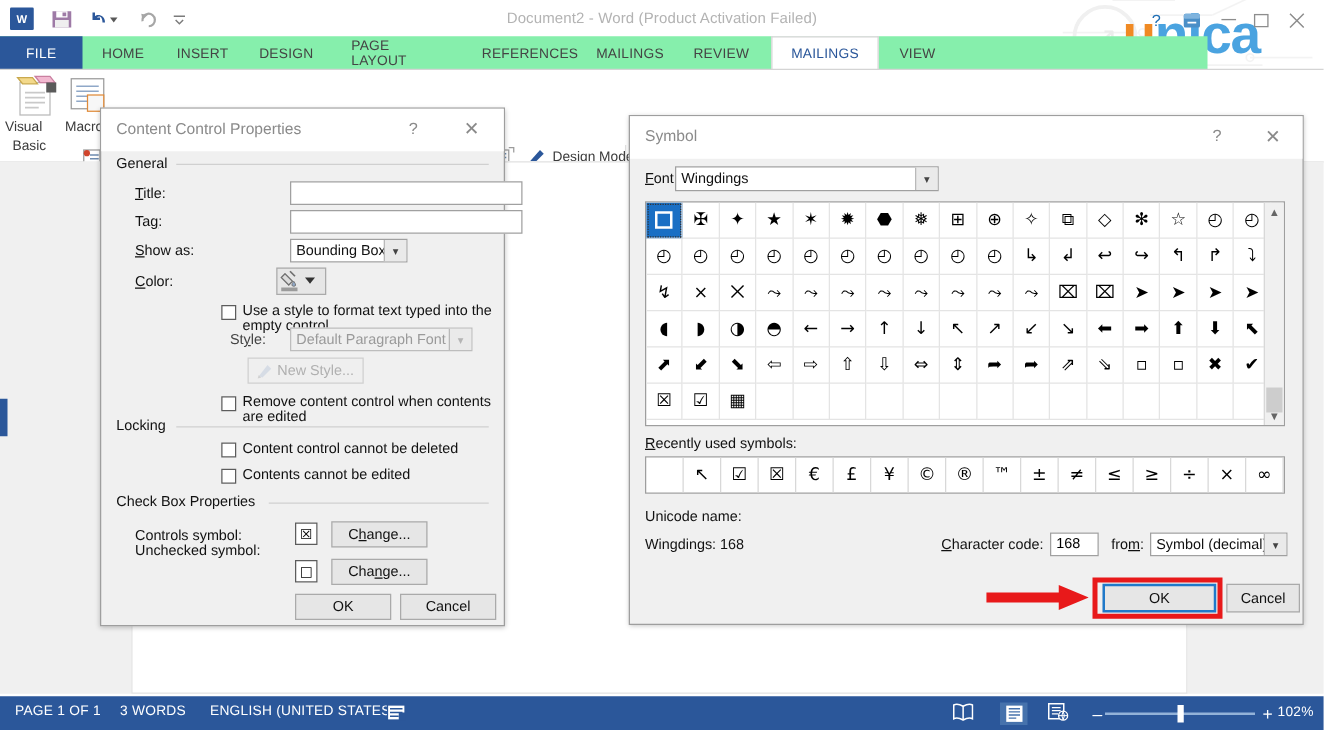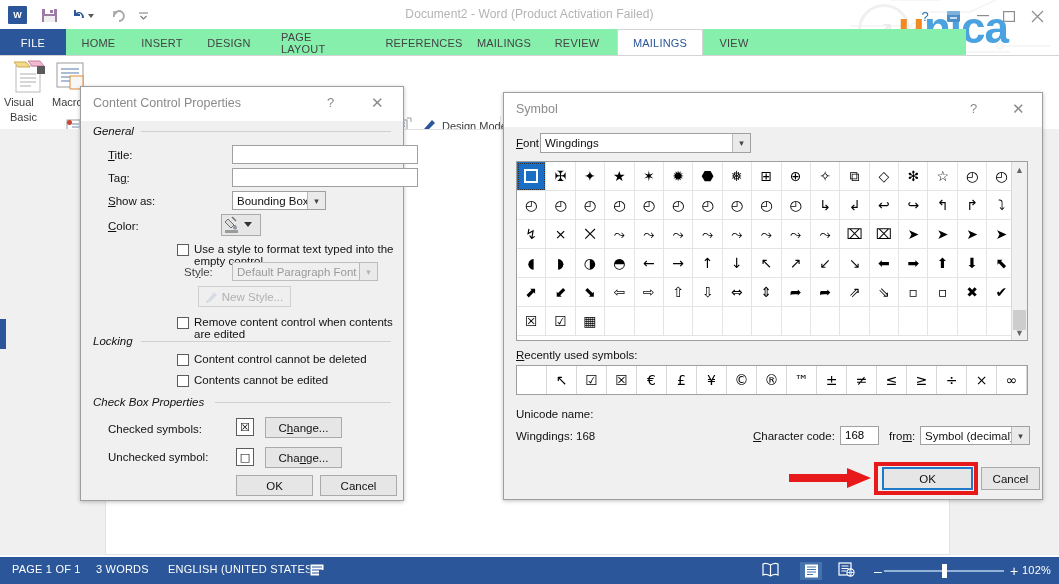--- a/index.html
+++ b/index.html
@@ -62,21 +62,21 @@
   .sbicon{position:absolute;top:5px;display:flex;align-items:center;justify-content:center;}
   #zoom-slider{position:absolute;left:884px;top:13px;width:120px;height:2px;background:#93b2d8;}
   #zoom-thumb{position:absolute;left:942px;top:7px;width:5px;height:14px;background:#fff;}
   
   .dlg{position:absolute;background:#f0f0f0;border:1px solid #9e9e9e;box-shadow:0 1px 4px rgba(0,0,0,.25);
      font-size:11.5px;color:#000;}
   .dlg-title{position:absolute;left:0;top:0;right:0;height:34px;background:#fff;}
   .dlg-title .t{position:absolute;left:12px;top:9px;font-size:12.5px;color:#8a8a8a;}
   .dlg-title .q{position:absolute;top:8px;font-size:13px;color:#8a8a8a;}
   .dlg-title .x{position:absolute;top:7px;font-size:15px;color:#8a8a8a;}
-  .grp-label{position:absolute;font-size:11.5px;color:#111;background:#f0f0f0;padding-right:5px;font-style:italic;}
+  .grp-label{position:absolute;font-size:11.5px;color:#111;background:#f0f0f0;padding-right:5px;}
   .grp-line{position:absolute;height:1px;background:#d0d0d0;}
   .fld-label{position:absolute;font-size:11.5px;color:#111;}
   .txtbox{position:absolute;background:#fff;border:1px solid #a0a0a0;box-sizing:border-box;}
   .combo{position:absolute;background:#fff;border:1px solid #a0a0a0;box-sizing:border-box;
      font-size:11.5px;display:flex;align-items:center;}
   .combo .cv{padding-left:4px;color:#111;white-space:nowrap;}
   .combo .arw{position:absolute;right:0;top:0;bottom:0;width:17px;background:#eaeaea;border-left:1px solid #b9b9b9;
      display:flex;align-items:center;justify-content:center;font-size:9px;color:#444;}
   .combo.disabled{background:#efefef;border-color:#bdbdbd;}
   .combo.disabled .cv{color:#9a9a9a;}
@@ -453,27 +453,27 @@
 
   <div class="cbx" style="left:96px;top:267px;"></div>
   <div class="fld-label" style="left:113px;top:266px;">Content control cannot be deleted</div>
 
   <div class="cbx" style="left:96px;top:288px;"></div>
   <div class="fld-label" style="left:113px;top:287px;">Contents cannot be edited</div>
 
   <div class="grp-label" style="left:12px;top:309px;">Check Box Properties</div>
   <div class="grp-line" style="left:134px;top:315px;width:176px;"></div>
 
-  <div class="fld-label" style="left:27px;top:336px;">Checked symbols:</div>
+  <div class="fld-label" style="left:27px;top:336px;">Controls symbol:</div>
   <div class="symbox" style="left:155px;top:331px;width:18px;height:18px;">☒</div>
   <div class="btn" style="left:184px;top:330px;width:77px;height:21px;">
     <span>C<u class="ak">h</u>ange...</span>
   </div>
 
-  <div class="fld-label" style="left:27px;top:364px;">Unchecked symbol:</div>
+  <div class="fld-label" style="left:27px;top:348px;">Unchecked symbol:</div>
   <div class="symbox" style="left:155px;top:361px;width:18px;height:18px;">□</div>
   <div class="btn" style="left:184px;top:360px;width:77px;height:21px;">
     <span>Cha<u class="ak">n</u>ge...</span>
   </div>
 
   <div class="btn" style="left:155px;top:388px;width:77px;height:21px;">OK</div>
   <div class="btn" style="left:239px;top:388px;width:77px;height:21px;">Cancel</div>
 </div>
 
 <div class="dlg" id="symbol-dialog" style="left:503px;top:92px;width:538px;height:406px;">

